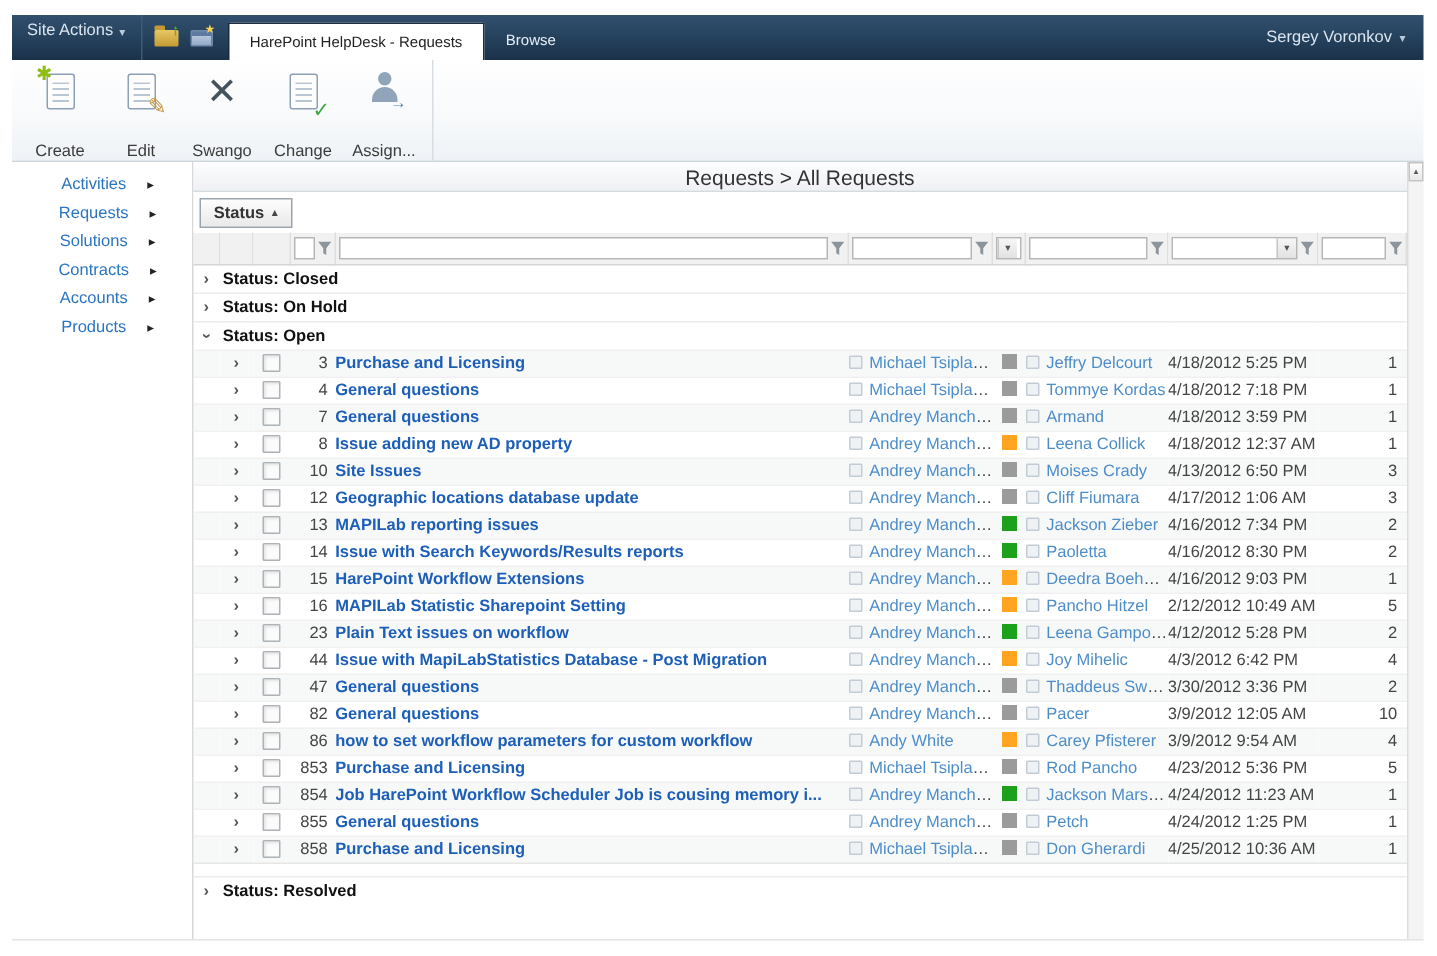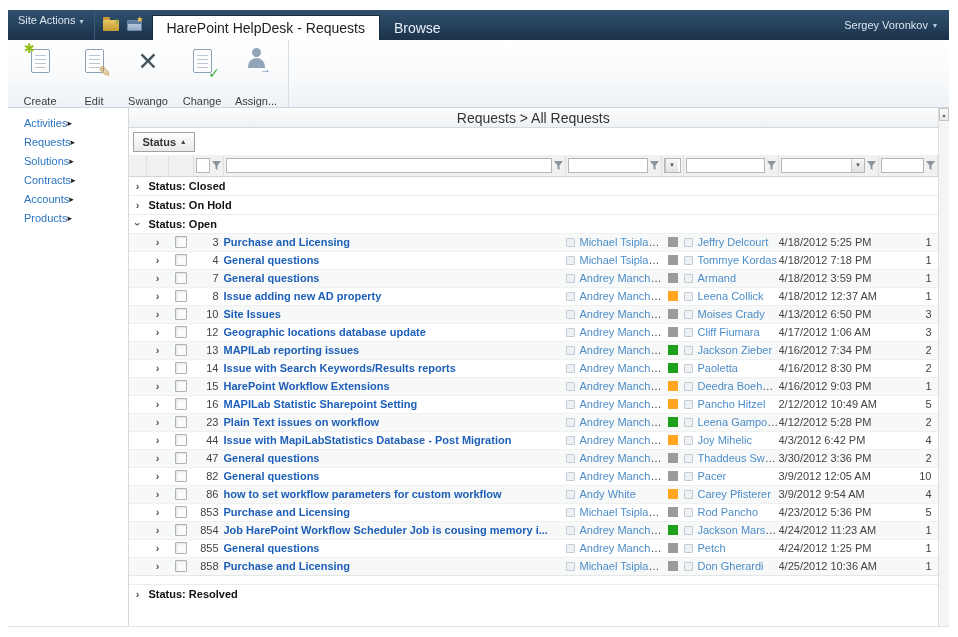--- a/index.html
+++ b/index.html
@@ -12,21 +12,21 @@
   .sa { display:flex; align-items:flex-end; gap:4px; padding:14px 10px; cursor:default; }
   .sa .dd { font-size:8px; color:#bccbd9; }
   .tb-icons { display:flex; align-items:center; gap:8px; padding:0 8px; border-left:1px solid #3c5b79; }
   .navup-icon { position:relative; width:16px; height:11px; background:linear-gradient(#e8c765,#c49a33); border-radius:1px; display:inline-block; }
   .navup-icon::before { content:""; position:absolute; top:-3px; left:0; width:7px; height:3px; background:#c49a33; border-radius:1px 1px 0 0; }
   .navup-arrow { position:absolute; right:-1px; top:-4px; color:#59b82e; font-size:10px; font-weight:bold; line-height:10px; text-shadow:0 0 1px #1d3f14; }
   .editpage-icon { position:relative; width:15px; height:11px; background:linear-gradient(#c6d4e6,#93aac6); border:1px solid #6d88a8; border-radius:1px; display:inline-block; }
   .editpage-icon::before { content:""; position:absolute; left:0; right:0; top:0; height:3px; background:#5d7ba0; }
   .editpage-icon .star { position:absolute; right:-3px; top:-5px; color:#ffd24d; font-size:8px; line-height:8px; }
   .tabs { display:flex; align-items:stretch; margin-left:2px; }
-  .tab { display:flex; align-items:center; padding:12px 14px; margin-top:5px; font-size:14px; cursor:default; }
+  .tab { display:flex; align-items:center; padding:12px 14px; margin-top:5px; font-size:10px; cursor:default; }
   .tab.active { background:#fff; color:#222; border:1px solid #1a2c3f; border-bottom:none; }
   .tab.inactive { color:#e7eef6; }
   .user { margin-left:auto; display:flex; align-items:center; gap:5px; padding:0 12px; }
   .user .dd { font-size:8px; color:#bccbd9; }
 
   
   .ribbon { height:68px; background:linear-gradient(180deg,#ffffff 0%,#f7f9fb 60%,#eef2f6 100%);
             border-bottom:1px solid #cdd5dd; display:flex; }
   .rgroup { position:relative; padding:3px 6px 14px 6px; min-width:168px; border-right:1px solid #d7dde3; }
   .rbtns { display:flex; align-items:flex-start; gap:2px; }
@@ -42,22 +42,22 @@
   .ov-check { position:absolute; right:-1px; bottom:-2px; color:#3fa73f; font-size:14px; font-weight:bold; line-height:12px; }
   .remove-x { color:#44545f; font-size:25px; font-weight:bold; line-height:26px; }
   .person-head { position:absolute; top:3px; left:13px; width:9px; height:9px; border-radius:50%; background:#90a5ba; }
   .person-body { position:absolute; top:13px; left:9px; width:17px; height:10px; border-radius:9px 9px 0 0; background:#90a5ba; }
   .assign-arrow { position:absolute; right:2px; bottom:3px; color:#537fad; font-size:11px; font-weight:bold; line-height:10px; }
   .rgroup-label { position:absolute; left:0; right:0; bottom:1px; text-align:center; font-size:11px; color:#6c7a87; }
 
   
   .main { display:flex; min-height:518px; }
   .sidebar { list-style:none; width:120px; padding-top:6px; }
-  .sb-item { display:flex; align-items:center; justify-content:flex-start; padding:3px 8px 3px 16px;
-             font-size:11px; color:#2b74c0; cursor:default; line-height:13px; }
+  .sb-item { display:flex; align-items:center; justify-content:center; padding:3px 8px 3px 16px;
+             font-size:11px; color:#2b74c0; cursor:default; line-height:13px;gap:14px; }
   .sb-arrow { color:#222; font-size:9px; }
   .content { flex:1; border-left:1px solid #d8d8d8; position:relative; }
   .inner { margin-right:11px; }
 
   .crumb { height:20px; background:linear-gradient(#fdfdfe,#eef1f4); border-bottom:1px solid #d5dade;
            display:flex; align-items:center; justify-content:center; font-size:14px; color:#333; }
   .groupbar { height:27px; display:flex; align-items:center; padding-left:4px; background:#fff; }
   .statusbtn { display:inline-flex; align-items:center; gap:5px; font-size:11px; font-weight:bold; color:#333;
                background:linear-gradient(#fdfdfd,#e9e9e9); border:1px solid #9aa4ad; padding:3px 9px; cursor:default;
                font-family:inherit; }

